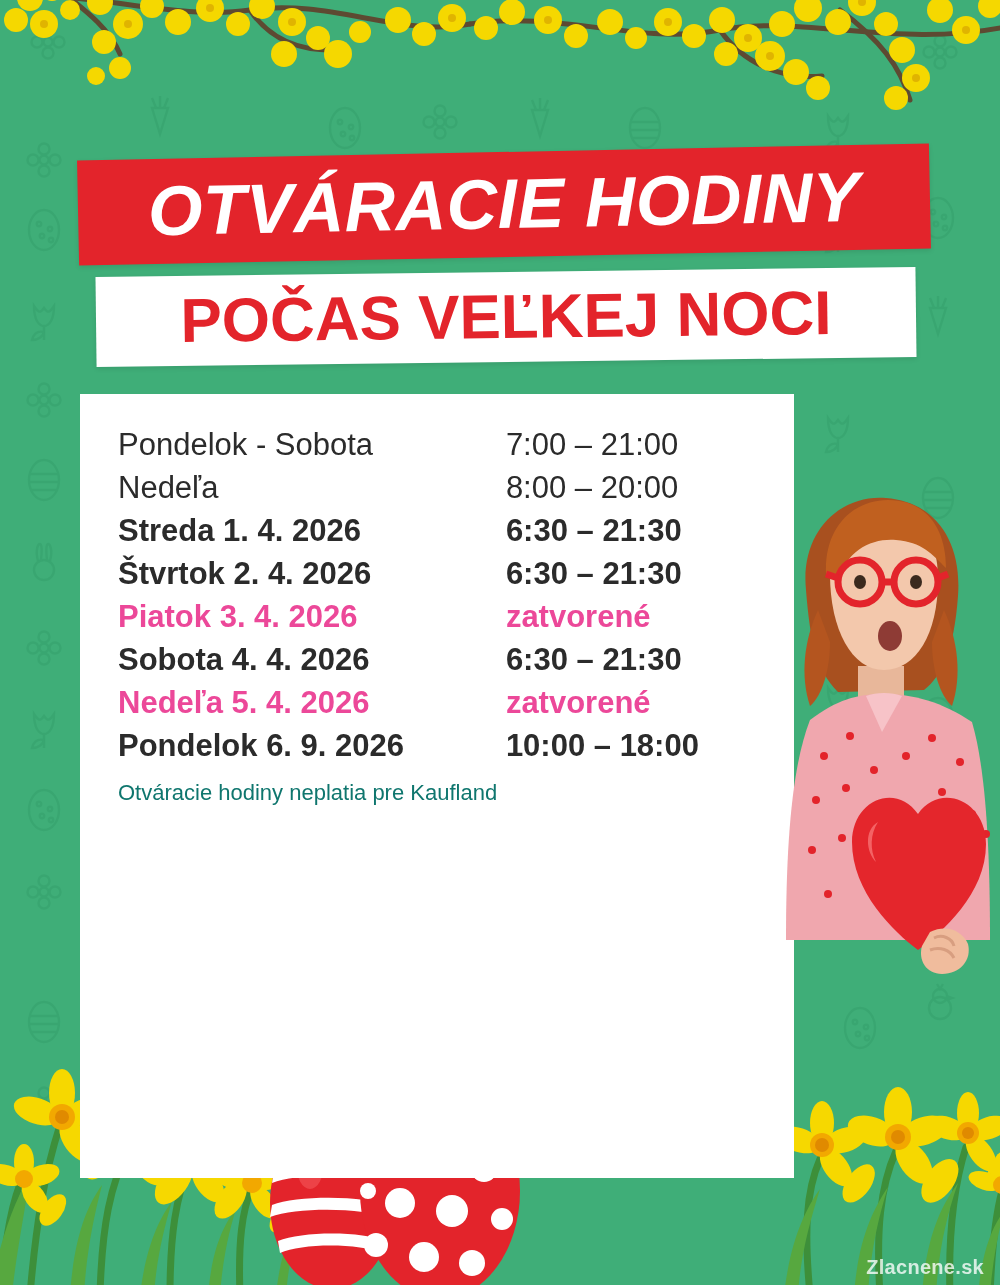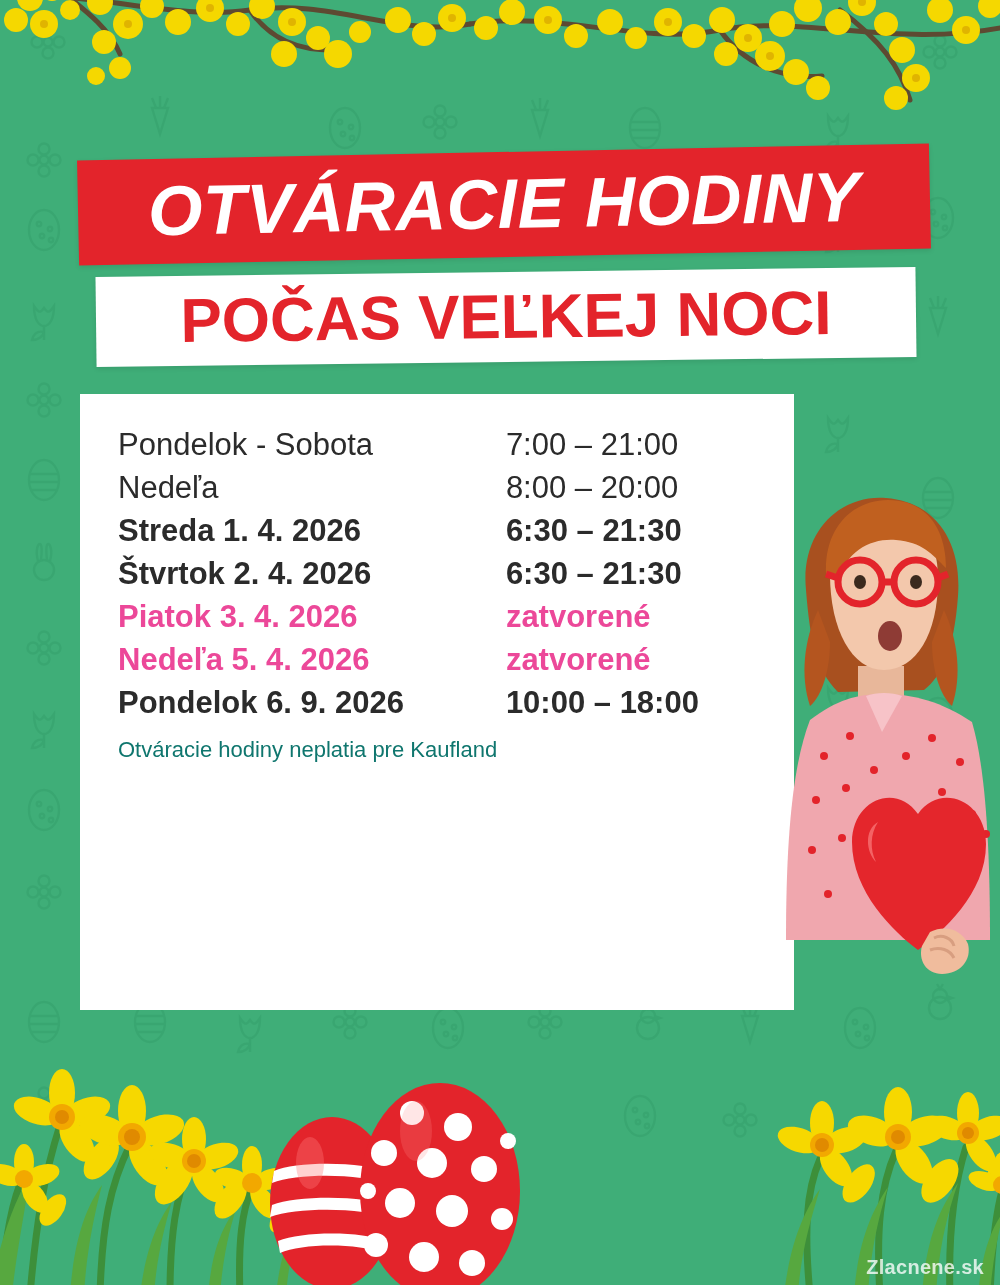--- a/index.html
+++ b/index.html
@@ -82,21 +82,21 @@
     line-height: 90px;
     white-space: nowrap;
   }
 
   
   .card {
     position: absolute;
     left: 80px;
     top: 394px;
     width: 714px;
-    height: 616px;
+    height: 784px;
     background: #ffffff;
     z-index: 2;
     padding: 30px 38px 0 38px;
   }
 
   table.hours {
     width: 100%;
     border-collapse: collapse;
   }
   table.hours td {
@@ -550,20 +550,24 @@
         <td class="time">6:30 – 21:30</td>
       </tr>
       <tr class="bold">
         <td class="day">Štvrtok 2. 4. 2026</td>
         <td class="time">6:30 – 21:30</td>
       </tr>
       <tr class="closed">
         <td class="day">Piatok 3. 4. 2026</td>
         <td class="time">zatvorené</td>
       </tr>
+      <tr class="bold">
+        <td class="day">Sobota 4. 4. 2026</td>
+        <td class="time">6:30 – 21:30</td>
+      </tr>
       <tr class="closed">
         <td class="day">Nedeľa 5. 4. 2026</td>
         <td class="time">zatvorené</td>
       </tr>
       <tr class="bold">
         <td class="day">Pondelok 6. 9. 2026</td>
         <td class="time">10:00 – 18:00</td>
       </tr>
     </tbody>
   </table>

